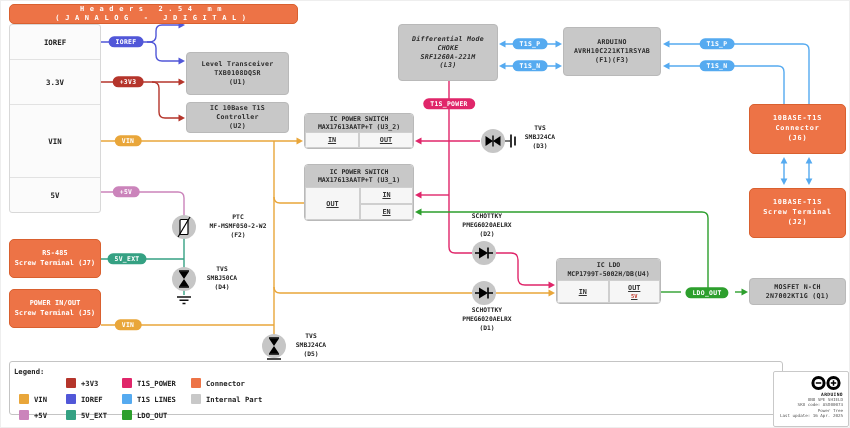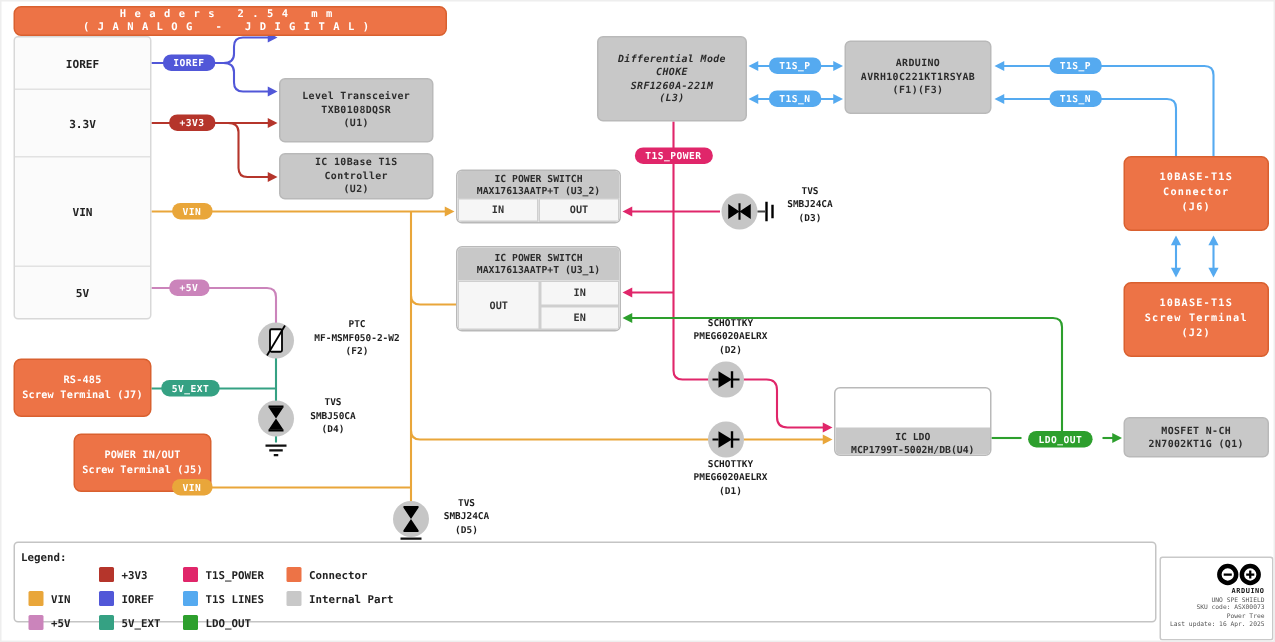--- a/index.html
+++ b/index.html
@@ -16,21 +16,21 @@
   
   .obox{background:#ed7346;border:1px solid #d9602f;border-radius:5px;color:#fff;
         display:flex;align-items:center;justify-content:center;text-align:center;
         font-weight:bold;font-size:6.8px;line-height:1.45;letter-spacing:.12em;box-sizing:border-box;}
   
   .cblock{border-radius:4px;overflow:hidden;border:1px solid #b9b9b9;box-sizing:border-box;display:flex;flex-direction:column;}
   .chead{background:#c8c8c8;color:#2b2b2b;font-weight:bold;font-size:6.5px;line-height:1.3;
          display:flex;align-items:center;justify-content:center;text-align:center;flex:none;}
   .cells{display:flex;flex:1;}
   .cell{background:#f6f6f6;border:1px solid #cfcfcf;color:#333;font-weight:bold;font-size:6.8px;
-        display:flex;align-items:center;justify-content:center;flex-direction:column;box-sizing:border-box;flex:1;}
+        display:flex;align-items:center;justify-content:center;flex-direction:column;box-sizing:border-box;flex:1;text-decoration:underline;}
   .cell .sub{color:#c0392b;font-size:5.4px;margin-top:1px;}
   
   .pill{position:absolute;transform:translate(-50%,-50%);color:#fff;font-weight:bold;font-size:6.4px;
         letter-spacing:.05em;padding:2.5px 7px;border-radius:9px;white-space:nowrap;line-height:1;}
   
   .ltable{background:#fbfbfb;border:1px solid #d8d8d8;border-radius:3px;box-sizing:border-box;}
   .lrow{display:flex;align-items:center;justify-content:center;color:#222;font-weight:bold;
         font-size:7.4px;border-bottom:1px solid #e2e2e2;box-sizing:border-box;}
   .lrow:last-child{border-bottom:none;}
   
@@ -193,21 +193,21 @@
     <div class="lrow" style="height:34px;">
         <span>5V</span>
       </div>
   </div>
 
   <div class="abs obox" style="left:8px;top:238px;width:92px;height:39px;letter-spacing:.02em;">
     <span class="ml">RS-485
 Screw Terminal (J7)</span>
   </div>
 
-  <div class="abs obox" style="left:8px;top:288px;width:92px;height:39px;letter-spacing:.02em;margin-left:40px;">
+  <div class="abs obox" style="left:8px;top:288px;width:92px;height:39px;letter-spacing:.02em;">
     <span class="ml">POWER IN/OUT
 Screw Terminal (J5)</span>
   </div>
 
   <div class="abs gbox" style="left:185px;top:51px;width:103px;height:43px;">
     <span class="ml">Level Transceiver
 TXB0108DQSR
 (U1)</span>
   </div>
   <div class="abs gbox" style="left:185px;top:101px;width:103px;height:31px;">
@@ -257,21 +257,21 @@
 SRF1260A-221M
 (L3)</span>
   </div>
   <div class="abs gbox" style="left:562px;top:26px;width:98px;height:49px;">
     <span class="ml">ARDUINO
 AVRH10C221KT1RSYAB
 (F1)(F3)</span>
   </div>
 
   <div class="abs cblock" style="left:555px;top:257px;width:105px;height:46px;">
-    <div class="chead" style="height:21px;margin-top:26px;">
+    <div class="chead" style="height:21px;">
       <span class="ml">IC LDO
 MCP1799T-5002H/DB(U4)</span>
     </div>
     <div class="cells">
       <div class="cell">
           <span>IN</span>
         </div>
       <div class="cell">
         <span>OUT</span>
         <span class="sub">5V</span>
@@ -319,21 +319,21 @@
   <div class="plabel" style="left:539px;top:123px;">TVS
 SMBJ24CA
 (D3)</div>
   <div class="plabel" style="left:486px;top:211px;">SCHOTTKY
 PMEG6020AELRX
 (D2)</div>
   <div class="plabel" style="left:486px;top:305px;">SCHOTTKY
 PMEG6020AELRX
 (D1)</div>
 
-  <div class="abs legend-box" style="left:8px;top:360px;width:760px;height:52px;">
+  <div class="abs legend-box" style="left:8px;top:360px;width:760px;height:52px;padding-left:12px;">
     <span class="ltitle" style="left:4px;top:5px;">Legend:</span>
   </div>
   <div class="litem" style="left:65px;top:377px;">
     <span class="sw" style="background: rgb(181, 53, 43);"></span>
       <span>+3V3</span>
     </div>
   <div class="litem" style="left:121px;top:377px;">
     <span class="sw" style="background: rgb(224, 38, 106);"></span>
       <span>T1S_POWER</span>
     </div>

